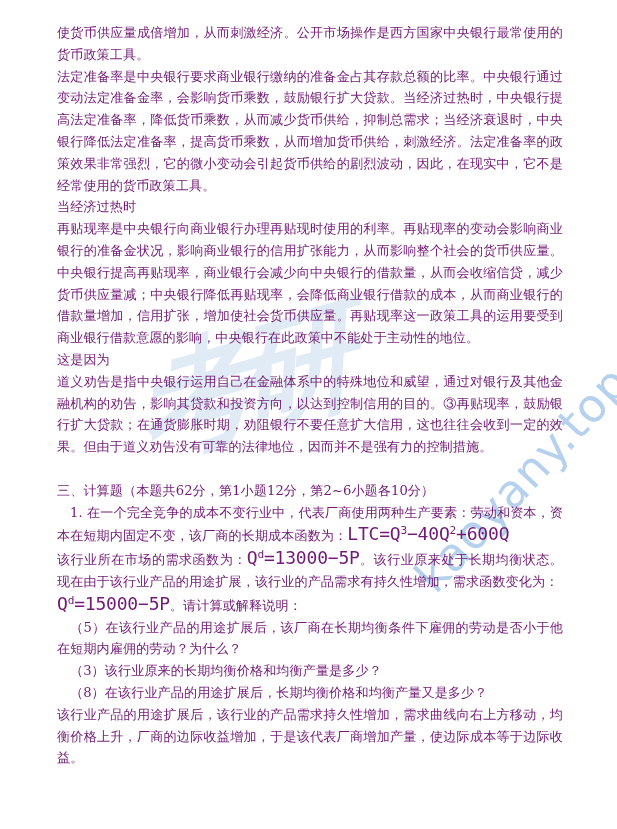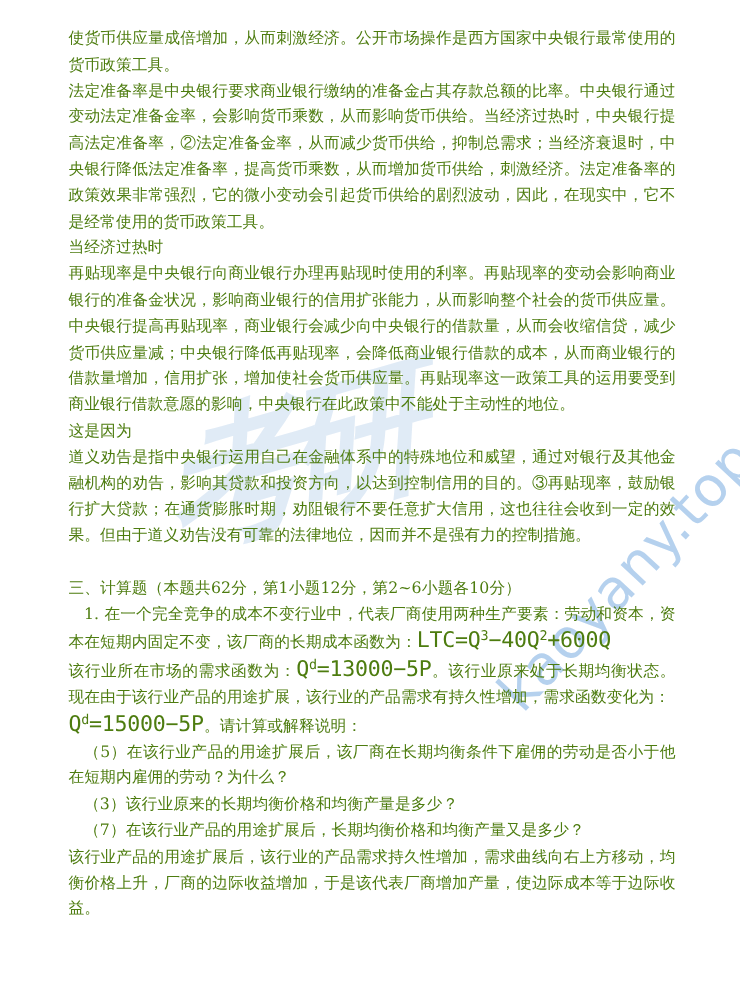--- a/index.html
+++ b/index.html
@@ -57,21 +57,21 @@
   
   #content {
     position: absolute;
     left: 57px;
     top: 22px;
     width: 506px;
     z-index: 2;
   }
   .para {
     margin: 0;
-    color: #4d7c0f;
+    color: #701a75;
     font-size: 13.1px;
     line-height: 21.8px;
     text-align: justify;
     text-justify: inter-ideograph;
     letter-spacing: 0.1px;
   }
   .indent-1 { text-indent: 13px; }
   .spacer { height: 21.8px; }
   .formula {
     font-family: "DejaVu Sans Mono", "Liberation Mono", monospace;
@@ -92,21 +92,21 @@
   <div id="watermark-layer">
     <div class="wm-cjk">考研</div>
     <div class="wm-latin">kaoyany.top</div>
   </div>
 
   <div id="content">
 
     <p class="para">使货币供应量成倍增加，从而刺激经济。公开市场操作是西方国家中央银行最常使用的货币政策工具。</p>
 
 
-    <p class="para">法定准备率是中央银行要求商业银行缴纳的准备金占其存款总额的比率。中央银行通过变动法定准备金率，会影响货币乘数，从而影响货币供给。当经济过热时，中央银行提高法定准备率，②法定准备金率，从而减少货币供给，抑制总需求；当经济衰退时，中央银行降低法定准备率，提高货币乘数，从而增加货币供给，刺激经济。法定准备率的政策效果非常强烈，它的微小变动会引起货币供给的剧烈波动，因此，在现实中，它不是经常使用的货币政策工具。</p>
+    <p class="para">法定准备率是中央银行要求商业银行缴纳的准备金占其存款总额的比率。中央银行通过变动法定准备金率，会影响货币乘数，鼓励银行扩大贷款。当经济过热时，中央银行提高法定准备率，降低货币乘数，从而减少货币供给，抑制总需求；当经济衰退时，中央银行降低法定准备率，提高货币乘数，从而增加货币供给，刺激经济。法定准备率的政策效果非常强烈，它的微小变动会引起货币供给的剧烈波动，因此，在现实中，它不是经常使用的货币政策工具。</p>
 
     <p class="para">当经济过热时</p>
 
     <p class="para">再贴现率是中央银行向商业银行办理再贴现时使用的利率。再贴现率的变动会影响商业银行的准备金状况，影响商业银行的信用扩张能力，从而影响整个社会的货币供应量。中央银行提高再贴现率，商业银行会减少向中央银行的借款量，从而会收缩信贷，减少货币供应量减；中央银行降低再贴现率，会降低商业银行借款的成本，从而商业银行的借款量增加，信用扩张，增加使社会货币供应量。再贴现率这一政策工具的运用要受到商业银行借款意愿的影响，中央银行在此政策中不能处于主动性的地位。</p>
 
     <p class="para">这是因为</p>
 
     <p class="para">道义劝告是指中央银行运用自己在金融体系中的特殊地位和威望，通过对银行及其他金融机构的劝告，影响其贷款和投资方向，以达到控制信用的目的。③再贴现率，鼓励银行扩大贷款；在通货膨胀时期，劝阻银行不要任意扩大信用，这也往往会收到一定的效果。但由于道义劝告没有可靠的法律地位，因而并不是强有力的控制措施。</p>
 
     <div class="spacer"></div>
@@ -117,19 +117,19 @@
 
     <p class="para"><span>该行业所在市场的需求函数为：</span><span class="formula">Q<sup>d</sup>=13000−5P</span><span>。该行业原来处于长期均衡状态。现在由于该行业产品的用途扩展，该行业的产品需求有持久性增加，需求函数变化为：</span></p>
 
     <p class="para"><span class="formula">Q<sup>d</sup>=15000−5P</span><span>。请计算或解释说明：</span></p>
 
     <p class="para indent-1">（5）在该行业产品的用途扩展后，该厂商在长期均衡条件下雇佣的劳动是否小于他在短期内雇佣的劳动？为什么？</p>
 
 
     <p class="para indent-1">（3）该行业原来的长期均衡价格和均衡产量是多少？</p>
 
-    <p class="para indent-1">（7）在该行业产品的用途扩展后，长期均衡价格和均衡产量又是多少？</p>
+    <p class="para indent-1">（8）在该行业产品的用途扩展后，长期均衡价格和均衡产量又是多少？</p>
 
 
     <p class="para">该行业产品的用途扩展后，该行业的产品需求持久性增加，需求曲线向右上方移动，均衡价格上升，厂商的边际收益增加，于是该代表厂商增加产量，使边际成本等于边际收益。</p>
 
   </div>
 </div>
 
 </body></html>

